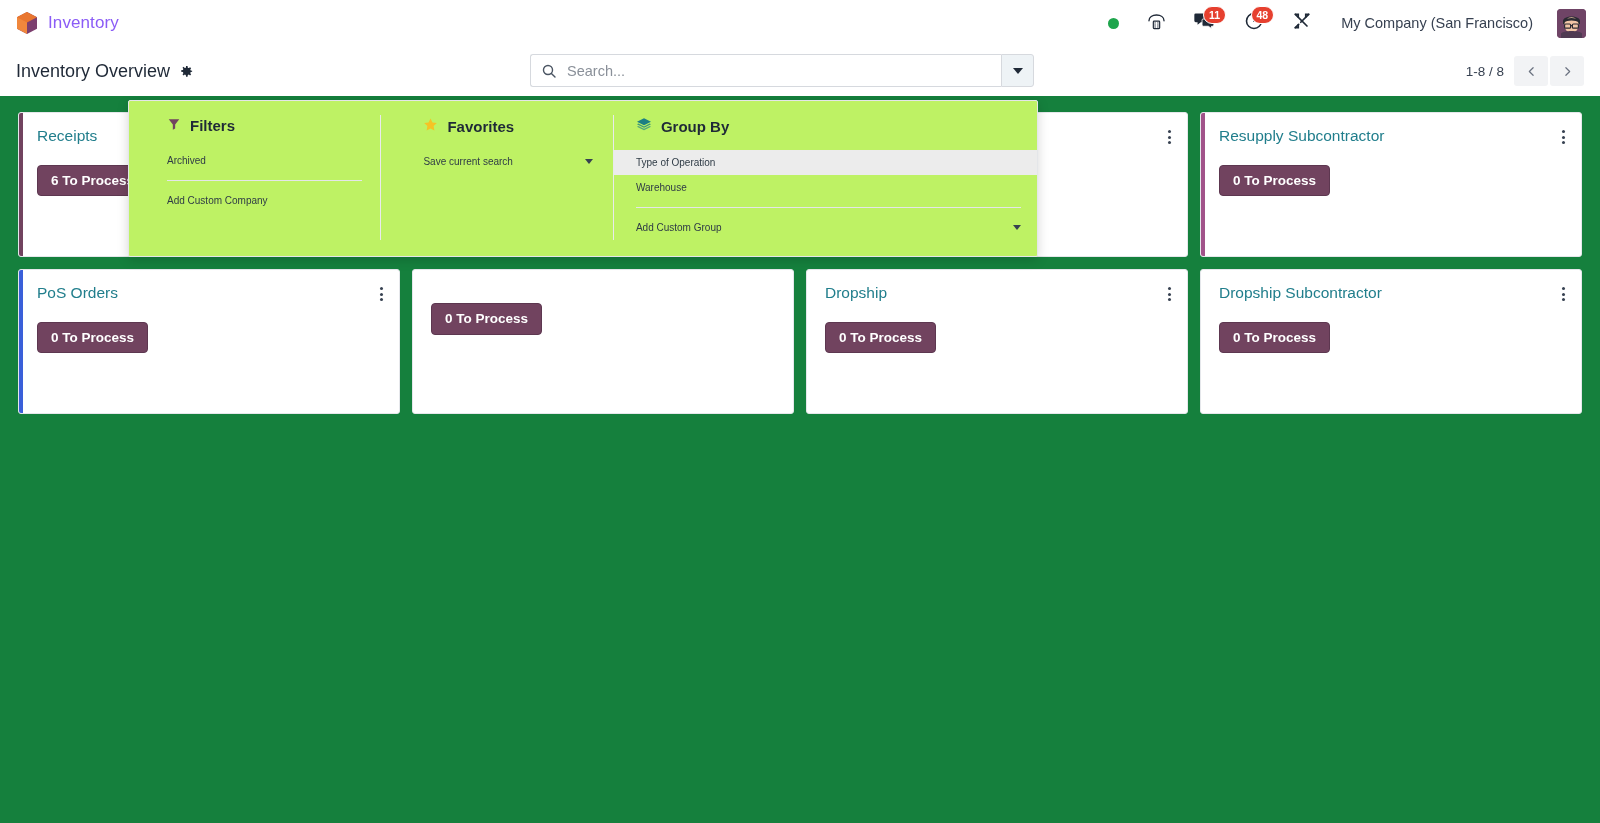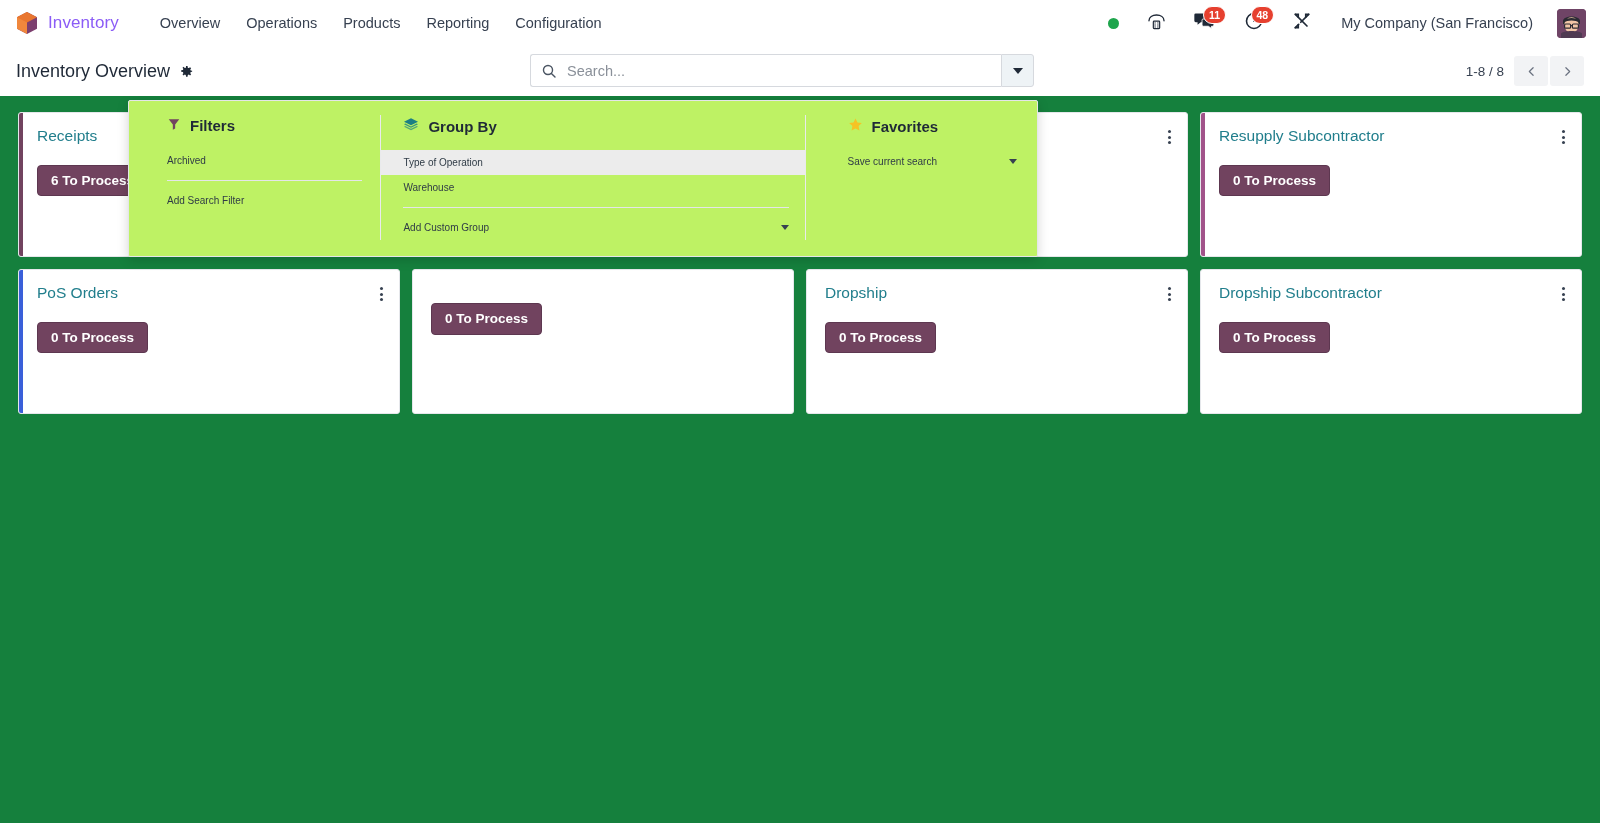--- a/index.html
+++ b/index.html
@@ -180,27 +180,20 @@
     <span class="brand-logo">
       <svg width="22" height="24" viewBox="0 0 22 24">
         <path d="M11 1 L21 6.2 V17.8 L11 23 L1 17.8 V6.2 Z" fill="#7c3f6e"></path>
         <path d="M11 1 L1 6.2 V17.8 L11 23 Z" fill="#f0873c"></path>
         <path d="M11 1 L21 6.2 L11 11.4 L1 6.2 Z" fill="#e9762f"></path>
       </svg>
     </span>
     <span class="brand-name">Inventory</span>
   </div>
 
-  <div class="menu">
-    <div class="menu-item">Overview</div>
-    <div class="menu-item">Operations</div>
-    <div class="menu-item">Products</div>
-    <div class="menu-item">Reporting</div>
-    <div class="menu-item">Configuration</div>
-  </div>
 
   <div class="tray">
     <div class="tray-btn">
       <span class="status-dot"></span>
     </div>
 
     <div class="tray-btn">
       <span>
         <svg width="19" height="19" viewBox="0 0 24 24" fill="none" stroke="#1f2937" stroke-width="1.7" stroke-linecap="round">
           <path d="M2.5 11 C2.5 6.5 6.8 3.8 12 3.8 C17.2 3.8 21.5 6.5 21.5 11"></path>
@@ -421,21 +414,36 @@
           <path d="M3 4 h18 L14 13 v6.5 l-4 2.2 V13 Z"></path>
         </svg>
       </span>
       <span>Filters</span>
     </div>
     <div class="dd-item">
       <span>Archived</span>
     </div>
     <div class="dd-sep"></div>
     <div class="dd-item">
-      <span>Add Search Filter</span>
+      <span>Add Custom Company</span>
+    </div>
+  </div>
+
+  <div class="dd-col favorites">
+    <div class="dd-head">
+      <span>
+        <svg width="15" height="15" viewBox="0 0 24 24" fill="#f5c325">
+          <path d="M12 2.2 L15.1 8.6 L22.1 9.6 L17 14.5 L18.2 21.5 L12 18.2 L5.8 21.5 L7 14.5 L1.9 9.6 L8.9 8.6 Z"></path>
+        </svg>
+      </span>
+      <span>Favorites</span>
+    </div>
+    <div class="dd-item">
+      <span>Save current search</span>
+      <span class="dd-caret"></span>
     </div>
   </div>
 
   <div class="dd-col groupby">
     <div class="dd-head">
       <span>
         <svg width="16" height="16" viewBox="0 0 24 24" fill="#1c7f84">
           <path d="M12 2 L22.5 7.2 L12 12.4 L1.5 7.2 Z"></path>
           <path d="M12 14.1 L3.4 9.9 L1.5 10.9 L12 16.1 L22.5 10.9 L20.6 9.9 Z" opacity=".82"></path>
           <path d="M12 17.8 L3.4 13.6 L1.5 14.6 L12 19.8 L22.5 14.6 L20.6 13.6 Z" opacity=".65"></path>
@@ -448,28 +456,13 @@
     </div>
     <div class="dd-item">
       <span>Warehouse</span>
     </div>
     <div class="dd-sep"></div>
     <div class="dd-item">
       <span>Add Custom Group</span>
       <span class="dd-caret"></span>
     </div>
   </div>
-
-  <div class="dd-col favorites">
-    <div class="dd-head">
-      <span>
-        <svg width="15" height="15" viewBox="0 0 24 24" fill="#f5c325">
-          <path d="M12 2.2 L15.1 8.6 L22.1 9.6 L17 14.5 L18.2 21.5 L12 18.2 L5.8 21.5 L7 14.5 L1.9 9.6 L8.9 8.6 Z"></path>
-        </svg>
-      </span>
-      <span>Favorites</span>
-    </div>
-    <div class="dd-item">
-      <span>Save current search</span>
-      <span class="dd-caret"></span>
-    </div>
-  </div>
 </div>
 
 </body></html>

